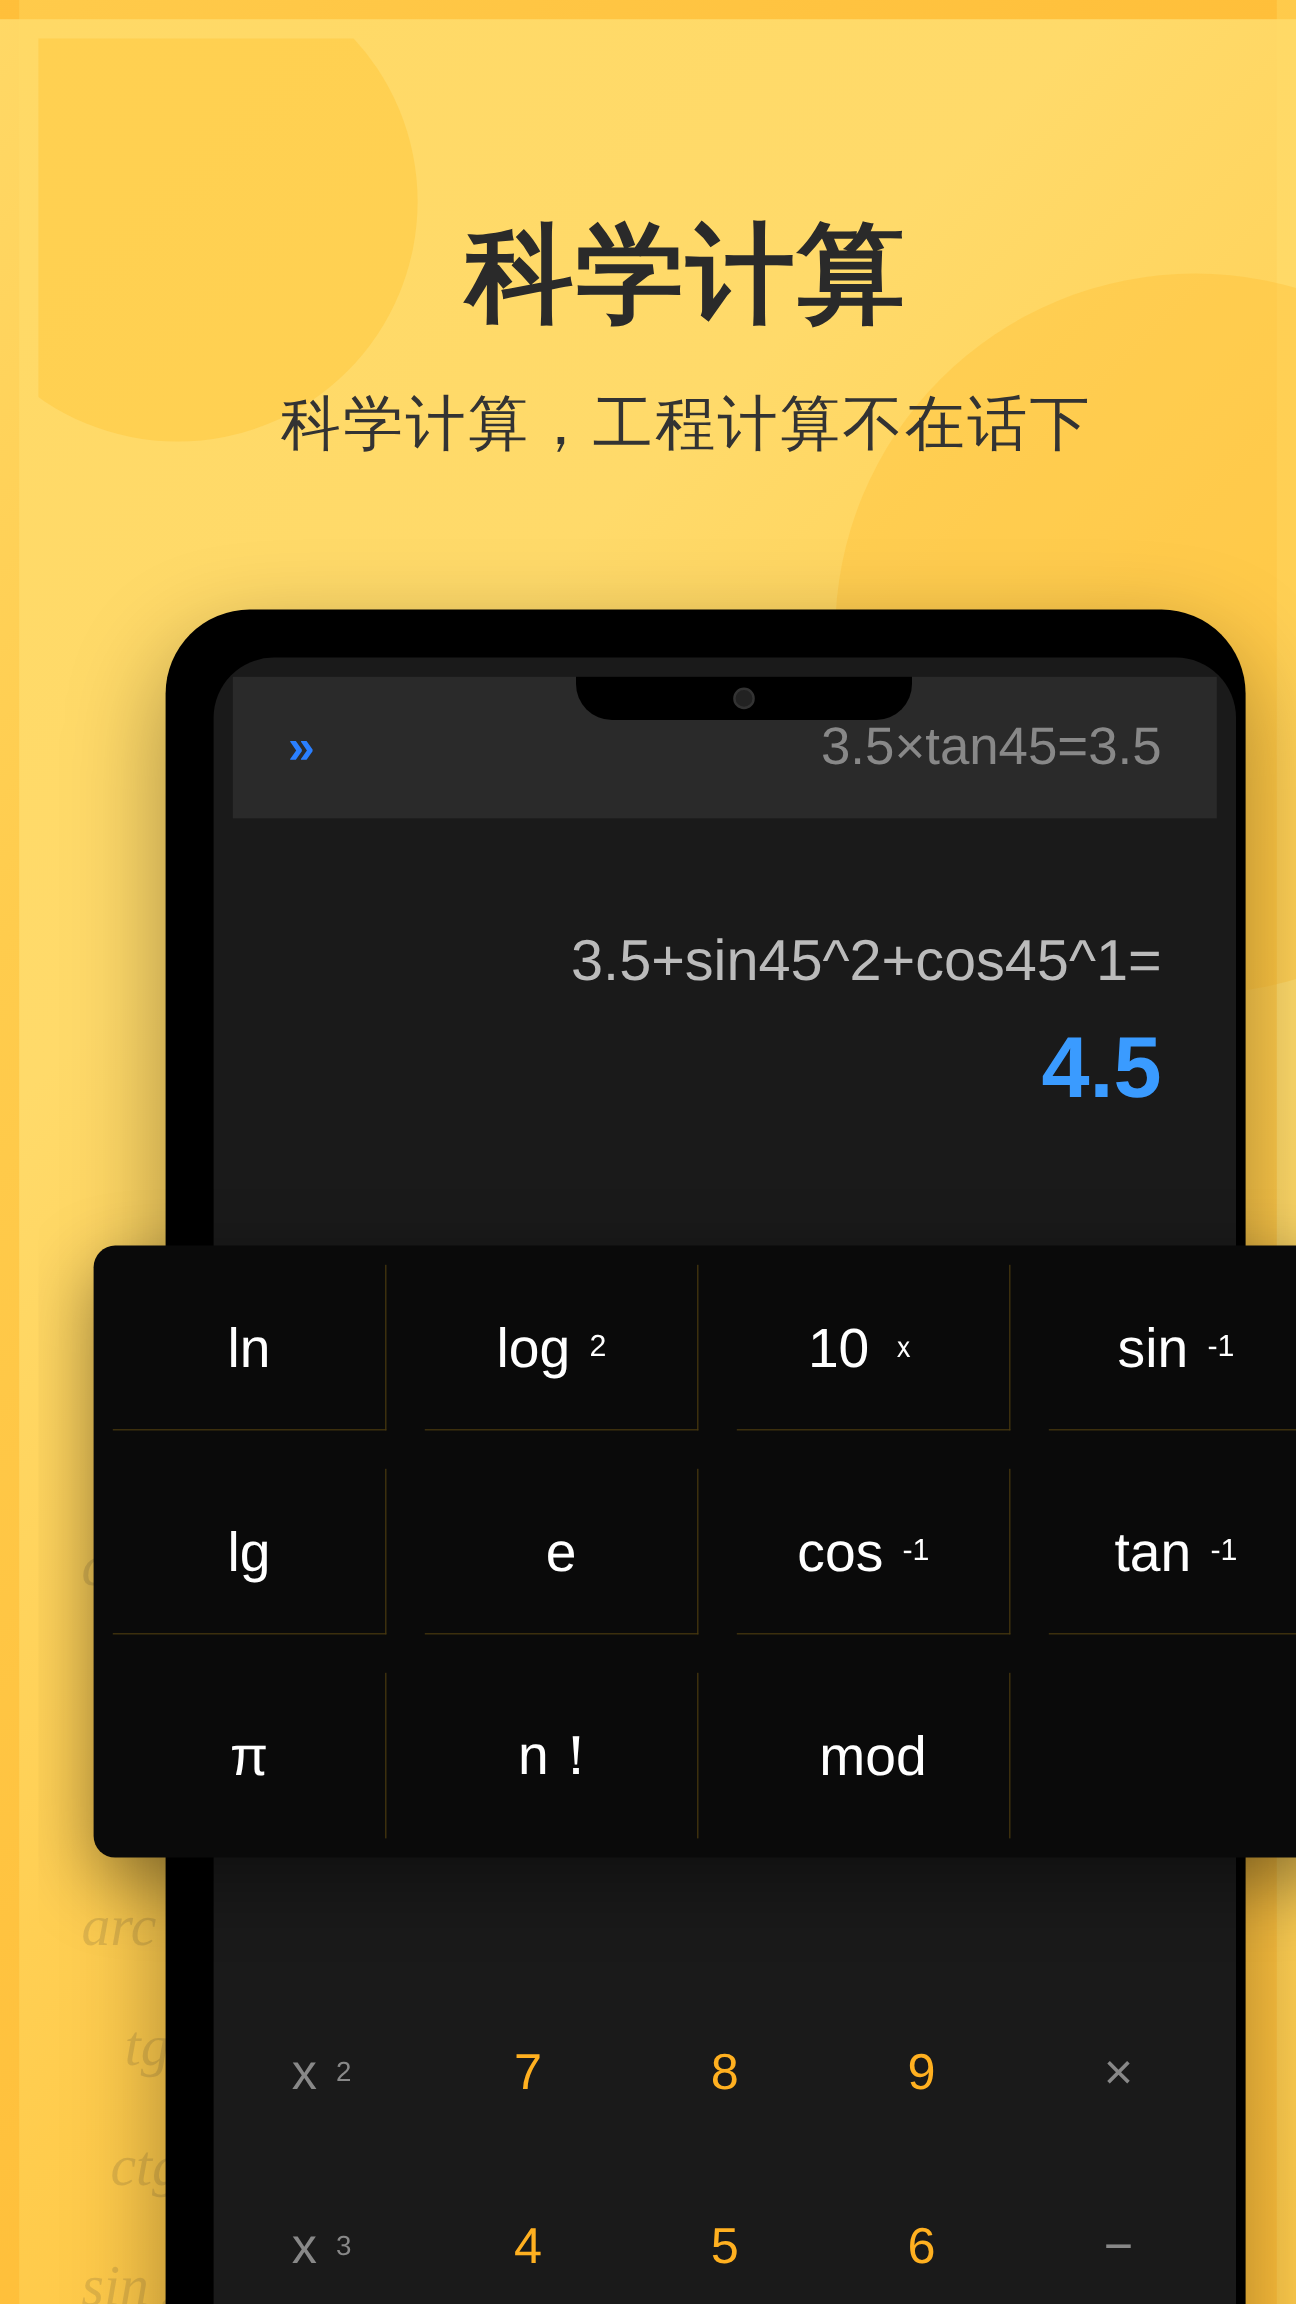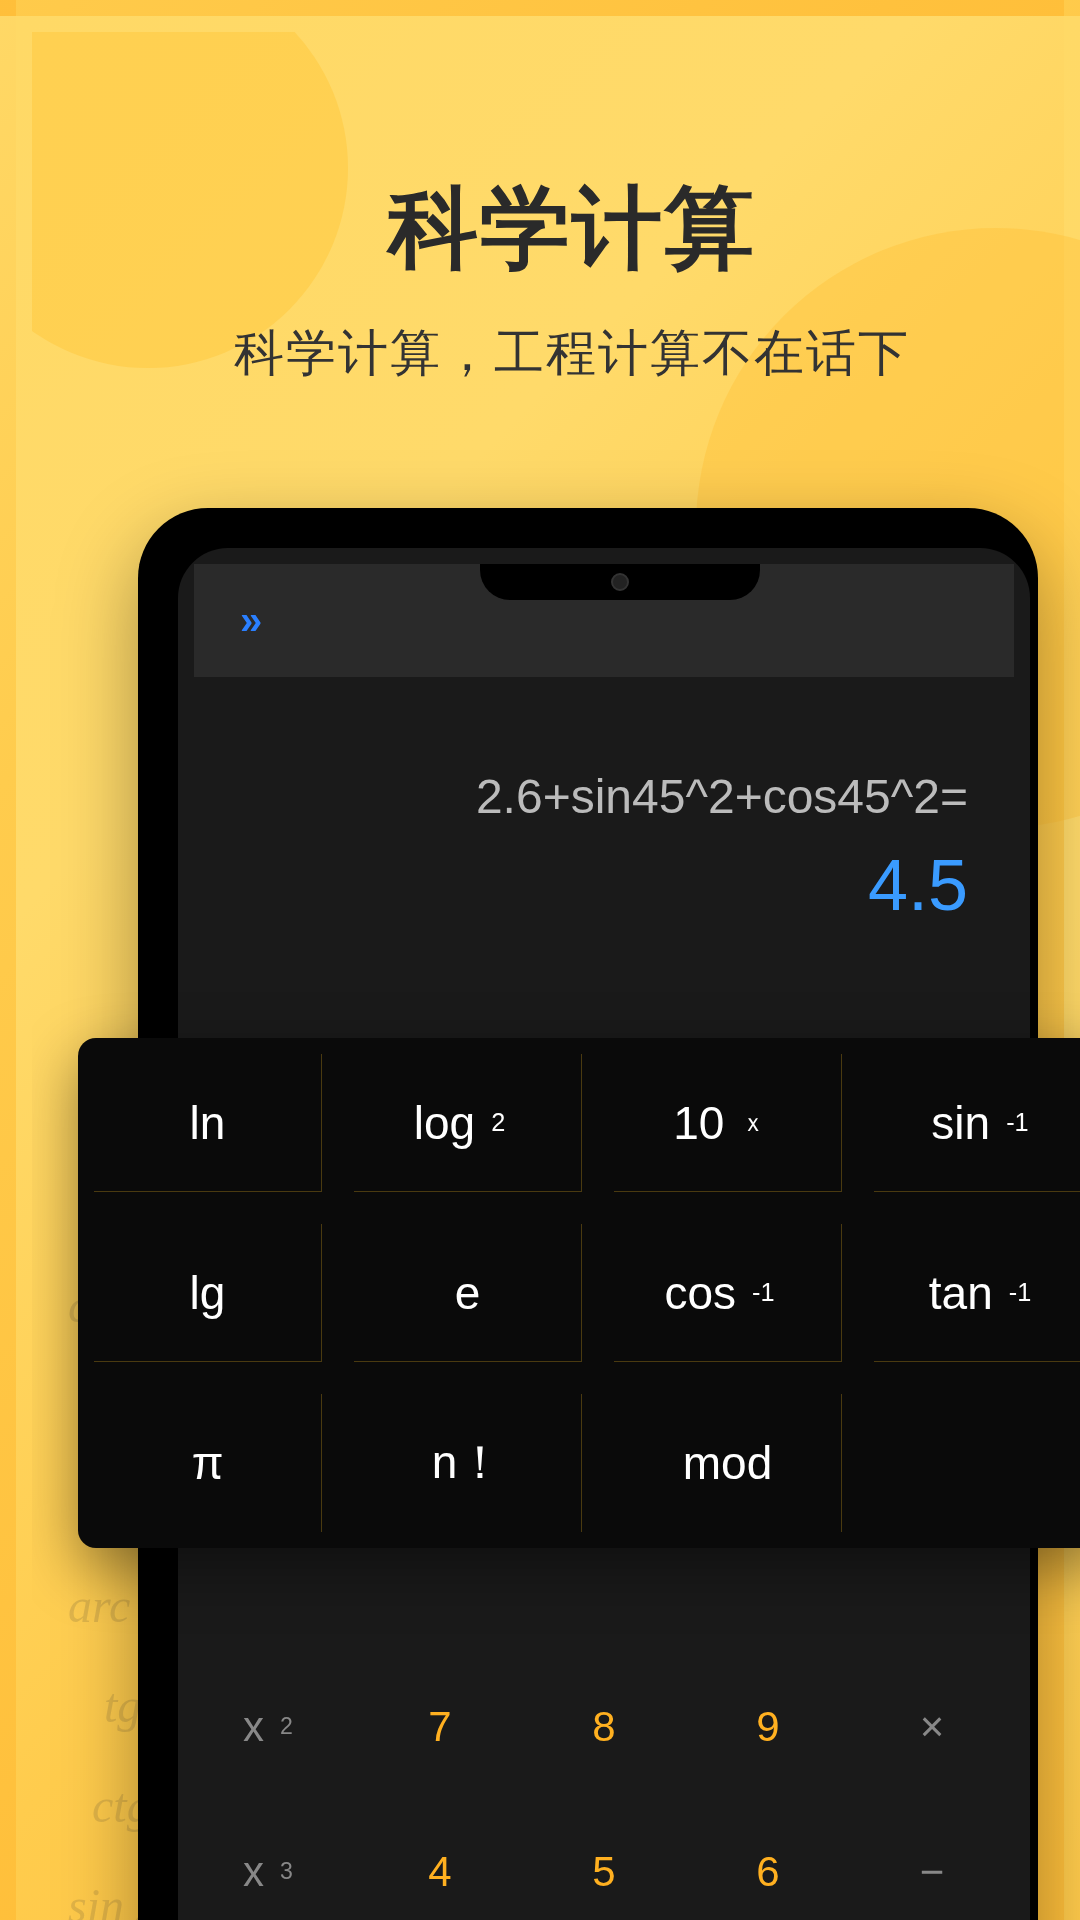--- a/index.html
+++ b/index.html
@@ -146,21 +146,21 @@
   flex: 1;
   text-align: right;
   color: #888;
   font-size: 44px;
 }
 .expr-area {
   padding: 60px 30px 20px;
   text-align: right;
 }
 .expr { color: #bbb; font-size: 48px; }
-.result { color: #3a9bff; font-size: 72px; margin-top: 20px; }
+.result { color: #3a9bff; font-size: 72px; margin-top: 20px; font-weight: bold; }
 
 .overlay-panel {
   position: absolute;
   top: 990px;
   left: 30px;
   width: 1040px;
   background: #0a0a0a;
   border-radius: 18px;
   box-shadow: 0 20px 60px rgba(0,0,0,0.4);
   display: grid;
@@ -217,24 +217,25 @@
 <div class="headline">科学计算</div>
 <div class="subhead">科学计算，工程计算不在话下</div>
 
 <div class="phone">
   <div class="screen">
     <div class="notch"></div>
 
 
     <div class="history-row">
       <span class="expand-icon">»</span>
+      <span class="history-text">3.5×tan45=3.5</span>
     </div>
 
     <div class="expr-area">
-      <div class="expr">2.6+sin45^2+cos45^2=</div>
+      <div class="expr">3.5+sin45^2+cos45^1=</div>
       <div class="result">4.5</div>
     </div>
 
     <div class="lower-keys" id="lower-keys">
         <div class="lkey">x<sup>2</sup></div>
         <div class="lkey num">7</div>
         <div class="lkey num">8</div>
         <div class="lkey num">9</div>
         <div class="lkey">×</div>
         <div class="lkey">x<sup>3</sup></div>

